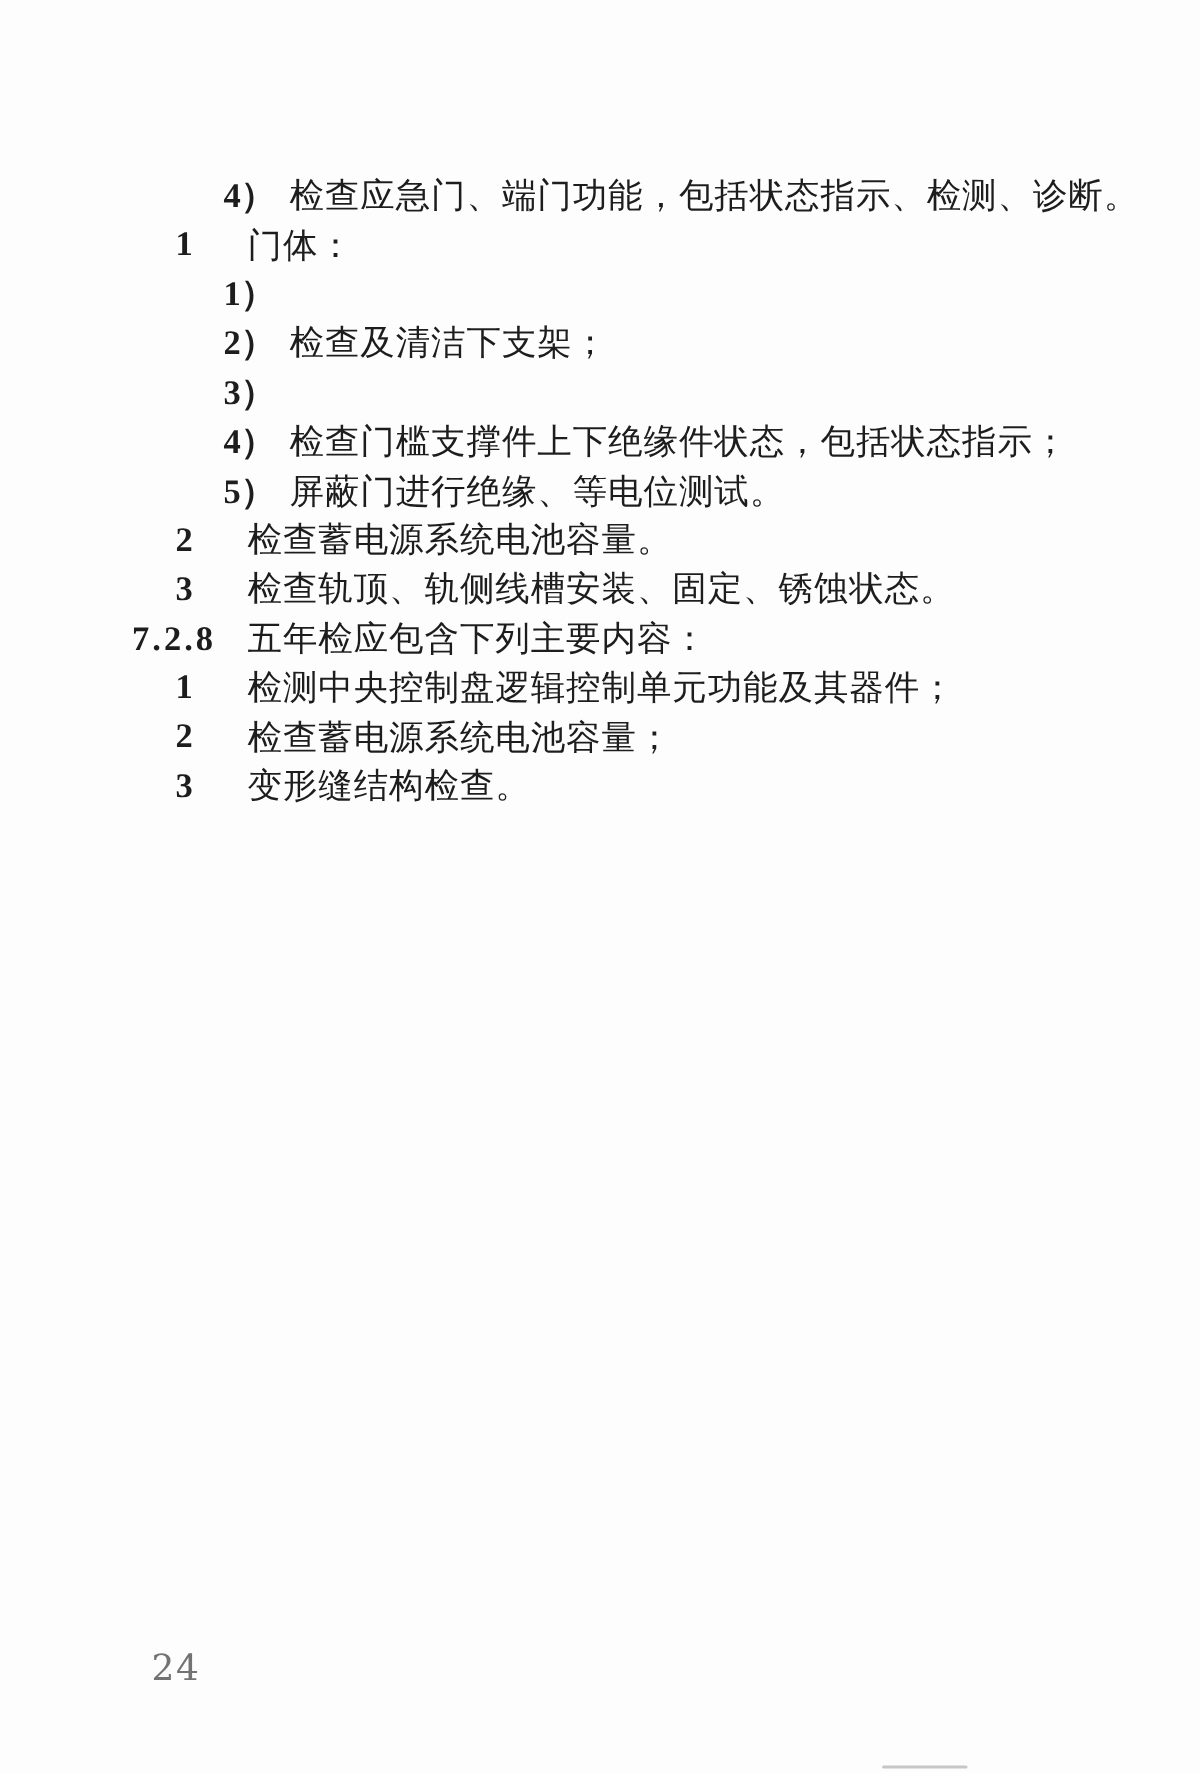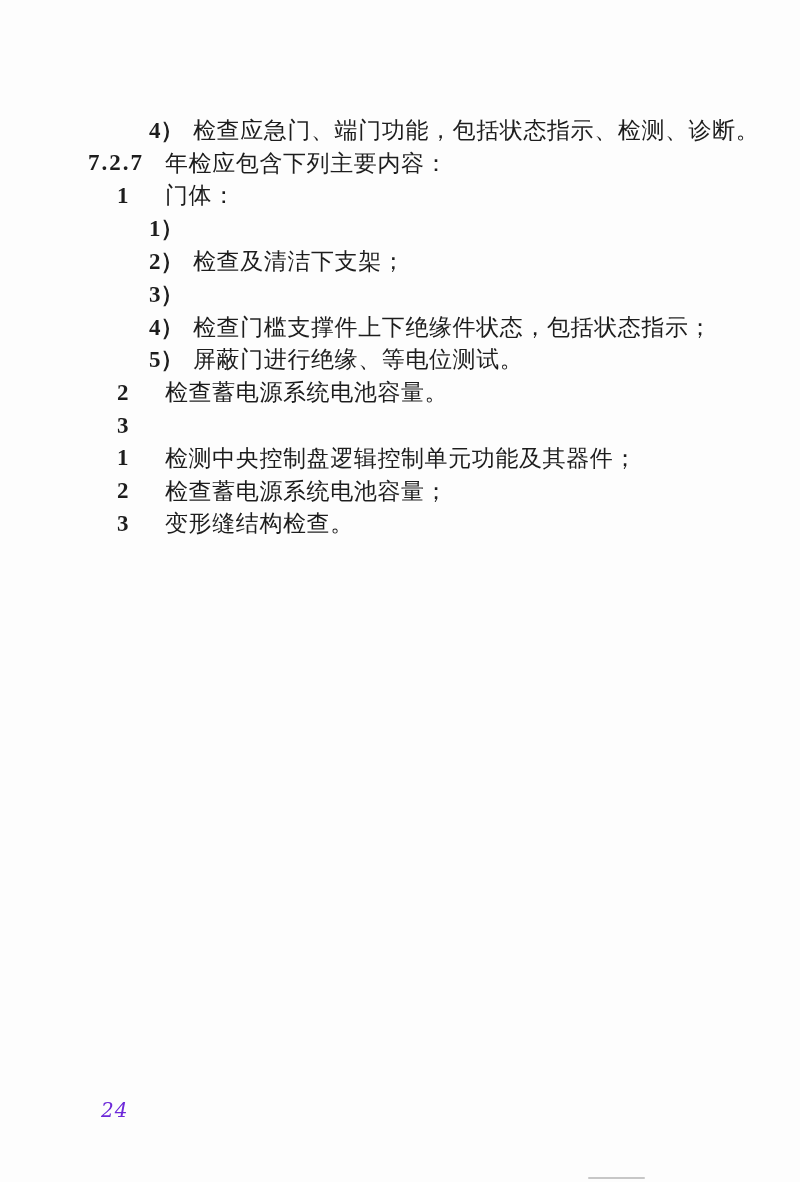--- a/index.html
+++ b/index.html
@@ -52,23 +52,22 @@
   
   .sub .num {
     margin-left: 149px;
     width: 44px;
   }
   .page-number {
     position: absolute;
     left: 101px;
     top: 1098px;
     font-family: "DejaVu Serif", "Liberation Serif", serif;
-    font-style: italic;
-    font-size: 20px;
-    color: #6d28d9;
+    font-size: 24px;
+    color: #737373;
     letter-spacing: 1px;
   }
   .scan-artifact {
     position: absolute;
     left: 588px;
     top: 1177px;
     width: 57px;
     height: 2px;
     background: #9a9a9a;
     opacity: 0.55;
@@ -79,24 +78,20 @@
 <body>
 
 <div class="page">
   <div class="content">
 
     <div class="row sub">
       <span class="num">4）</span>
       <span class="txt">检查应急门、端门功能，包括状态指示、检测、诊断。</span>
     </div>
 
-    <div class="row sec">
-      <span class="num">7.2.7</span>
-      <span class="txt">年检应包含下列主要内容：</span>
-    </div>
 
     <div class="row item">
       <span class="num">1</span>
       <span class="txt">门体：</span>
     </div>
 
     <div class="row sub">
       <span class="num">1）</span>
     </div>
 
@@ -119,22 +114,27 @@
       <span class="txt">屏蔽门进行绝缘、等电位测试。</span>
     </div>
 
     <div class="row item">
       <span class="num">2</span>
       <span class="txt">检查蓄电源系统电池容量。</span>
     </div>
 
     <div class="row item">
       <span class="num">3</span>
+      <span class="txt">检查轨顶、轨侧线槽安装、固定、锈蚀状态。</span>
     </div>
 
+    <div class="row sec">
+      <span class="num">7.2.8</span>
+      <span class="txt">五年检应包含下列主要内容：</span>
+    </div>
 
     <div class="row item">
       <span class="num">1</span>
       <span class="txt">检测中央控制盘逻辑控制单元功能及其器件；</span>
     </div>
 
     <div class="row item">
       <span class="num">2</span>
       <span class="txt">检查蓄电源系统电池容量；</span>
     </div>

